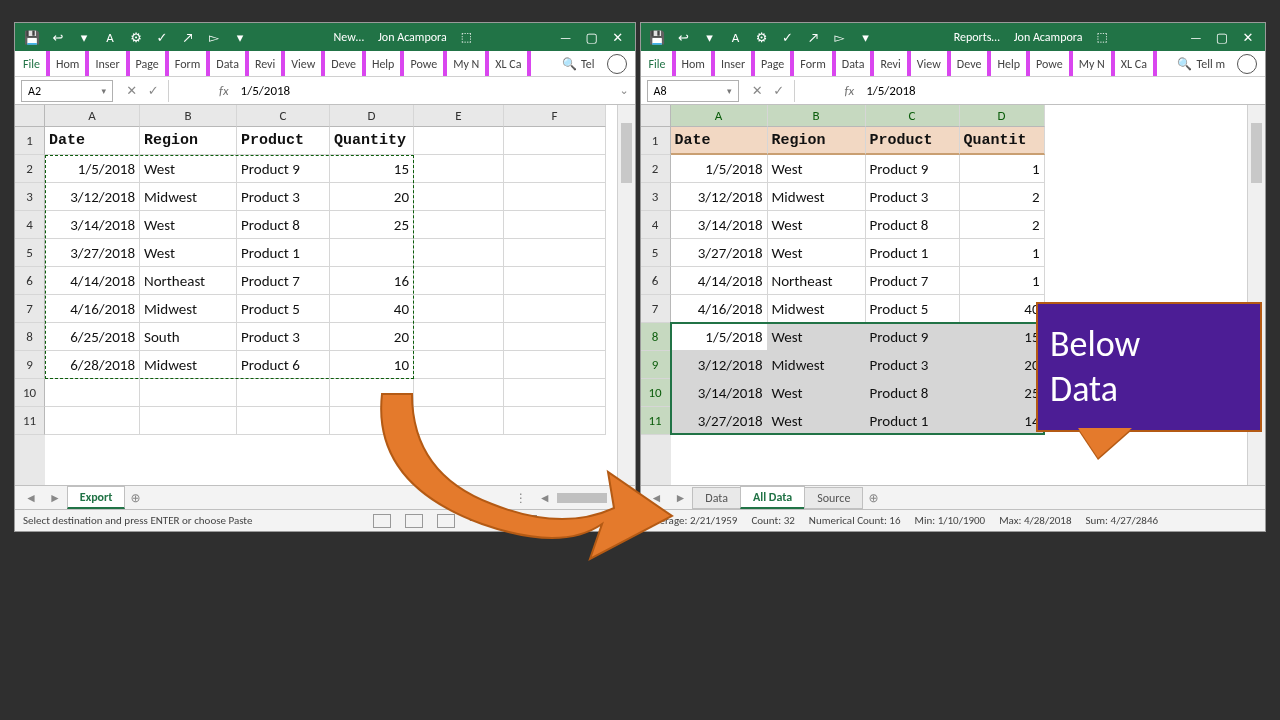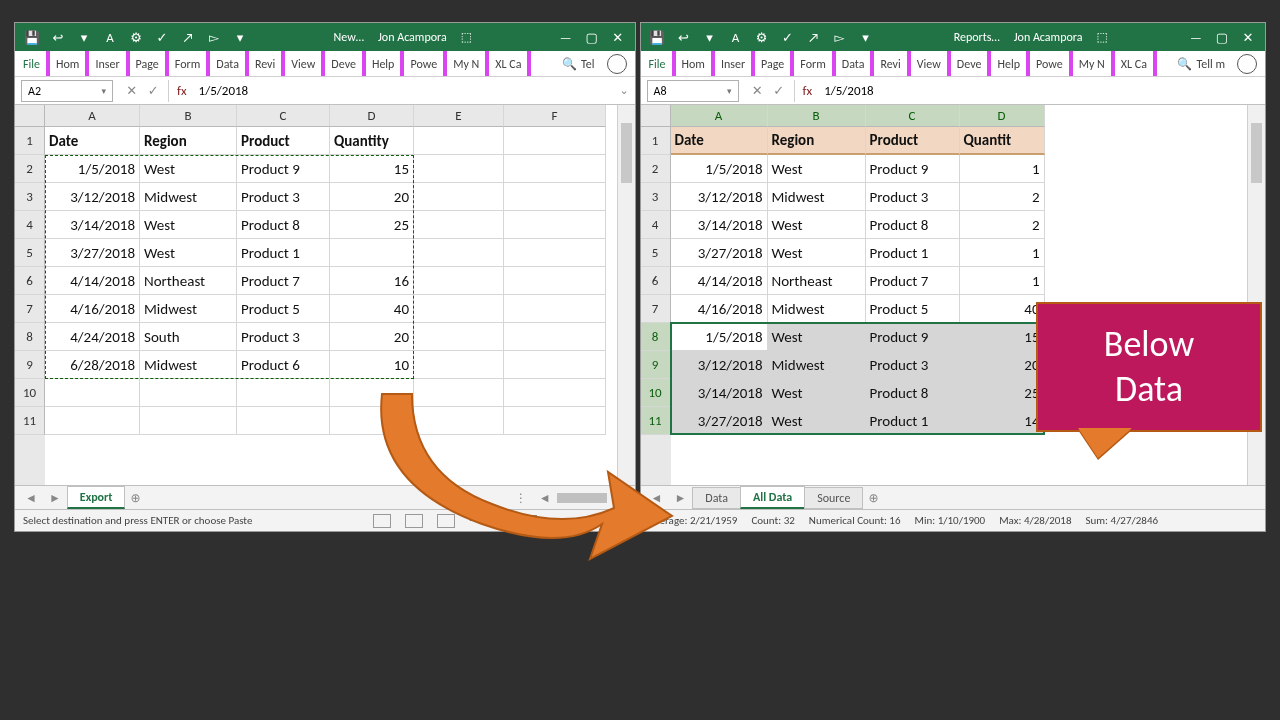--- a/index.html
+++ b/index.html
@@ -18,55 +18,55 @@
 .ribbon { background: #fff; height: 26px; display: flex; align-items: center; border-bottom: 1px solid #d0d0d0; padding: 0 2px; font-size: 12px; color: #444; }
 .ribbon .tab { padding: 0 6px; height: 100%; display: flex; align-items: center; cursor: pointer; white-space: nowrap; border-right: 4px solid #d946ef; }
 .ribbon .tab.file { color: #217346; font-weight: 400; }
 .ribbon .search-ic { margin-left: auto; padding: 0 6px; display:flex; align-items:center; gap:4px;}
 .emoji-face { width:20px; height:20px; border:1.3px solid #555; border-radius:50%; margin:0 6px; position:relative; }
 .emoji-face::before, .emoji-face::after { content:''; position:absolute; background:#555;}
 .formula-bar { height: 28px; display: flex; align-items: center; border-bottom: 1px solid #c0c0c0; background: #fff; }
 .name-box { width: 92px; height: 22px; border: 1px solid #b0b0b0; margin-left: 6px; display: flex; align-items: center; padding: 0 6px; font-size: 12px; background:#fff; }
 .name-box::after { content: '▾'; margin-left: auto; font-size: 9px; color: #777; }
 .fb-sep { width: 52px; display:flex; justify-content:space-around; align-items:center; font-size:13px; color:#888; padding:0 4px; border-right:1px solid #d0d0d0; height:22px; margin-left:4px;}
-.fx { font-size: 13px; color: #7f1d1d; padding: 0 8px; }
+.fx { font-style: italic; font-size: 13px; color: #737373; padding: 0 8px; margin-left: 42px; }
 .fb-input { flex: 1; font-size: 13px; padding: 0 4px; }
 .fb-expand { color:#888; padding:0 6px; font-size:11px; }
 .grid-area { flex: 1; display: flex; overflow: hidden; position: relative; }
 .row-headers { display: flex; flex-direction: column; background: #e8e8e8; }
 .corner { width: 30px; height: 22px; background: #e8e8e8; border-right: 1px solid #b8b8b8; border-bottom: 1px solid #b8b8b8; }
 .rh { width: 30px; height: 28px; border-right: 1px solid #b8b8b8; border-bottom: 1px solid #d6d6d6; display: flex; align-items: center; justify-content: center; font-size: 13px; color: #333; background: #e8e8e8; }
 .rh.highlighted { background: #c6d9c0; color: #0b5d0b; }
 .cols-grid { flex: 1; display: flex; flex-direction: column; }
 .col-headers { display: flex; height: 22px; }
 .ch { background: #e8e8e8; border-right: 1px solid #d6d6d6; border-bottom: 1px solid #b8b8b8; display: flex; align-items: center; justify-content: center; font-size: 13px; color: #333; }
 .ch.highlighted { background: #c6d9c0; color: #0b5d0b; }
 .data-rows { flex: 1; position: relative; }
 .row { display: flex; height: 28px; }
 .cell { border-right: 1px solid #d6d6d6; border-bottom: 1px solid #d6d6d6; display: flex; align-items: center; padding: 0 4px; font-size: 15px; color: #111; background: #fff; overflow: hidden; white-space: nowrap; }
-.cell.bold { font-weight: 700; }
+.cell.bold { font-weight: 700; font-family: Liberation Mono, monospace; }
 .cell.header-fill { background: #f2d8c3; border-bottom: 2px solid #c99f72; }
 .cell.num { justify-content: flex-end; }
 .cell.selected { background: #d6d6d6; }
 .selection-border { position: absolute; border: 2px solid #217346; pointer-events: none; }
 .marching { position: absolute; border: 1.5px dashed #0b5d0b; pointer-events: none; background: rgba(0,0,0,0); }
 .sheet-tabs { height: 24px; display: flex; align-items: center; border-top: 1px solid #c0c0c0; background: #f3f3f3; font-size: 12px; color: #555; padding: 0 4px; }
 .st-btn { padding: 0 6px; cursor: pointer; color:#888; }
 .sheet-tab { padding: 3px 12px; border: 1px solid #c0c0c0; background: #fff; margin-right: -1px; cursor: pointer; }
 .sheet-tab.active { border-bottom: 2px solid #217346; color: #217346; font-weight: 600; background:#fff; }
 .sheet-tab.inactive { background: #e9e9e9; }
 .status-bar { height: 22px; display: flex; align-items: center; background: #f3f3f3; border-top: 1px solid #c0c0c0; font-size: 11px; color: #444; padding: 0 8px; gap: 14px; }
 .status-bar .grow { flex: 1; }
 .status-bar .viewbtn { width:18px; height:14px; border:1px solid #999; }
 .zoom-slider { width: 80px; height: 4px; background: #c0c0c0; position: relative; }
 .zoom-slider::before { content:''; position:absolute; left:50%; top:-4px; width:8px; height:12px; background:#888;}
 .vscroll { width: 18px; background: #f0f0f0; border-left: 1px solid #d0d0d0; }
 .vscroll .thumb { background: #c8c8c8; height: 60px; margin: 18px 3px 0; }
 
-.callout { position: absolute; right: 18px; top: 302px; width: 226px; background: #be185d; color: #fff; border: 2px solid #b45a14; padding: 18px 12px; font-size: 36px; text-align: center; line-height: 1.25; z-index: 50; }
+.callout { position: absolute; right: 18px; top: 302px; width: 226px; background: #4c1d95; color: #fff; border: 2px solid #b45a14; padding: 18px 12px; font-size: 36px; text-align: left; line-height: 1.25; z-index: 50; }
 .callout::after { content:''; position:absolute; left:40px; bottom:-28px; border-top:30px solid #e47a2c; border-left:20px solid transparent; border-right:34px solid transparent; filter: drop-shadow(0 2px 0 #b45a14);}
 .arrow { position: absolute; left: 362px; top: 384px; z-index: 40; pointer-events:none; }
 .arrow svg { display:block; }
 .small-rec-ic { display:inline-block; width:16px; height:12px; background: #d6a46f; border-radius:2px; position:absolute; }
 </style>
 </head>
 <body>
 
 <div class="title-area">
 </div>
@@ -203,21 +203,21 @@
             </div>
             <div class="row">
               <div class="cell num" style="width: 95px;">4/16/2018</div>
               <div class="cell" style="width: 97px;">Midwest</div>
               <div class="cell" style="width: 93px;">Product 5</div>
               <div class="cell num" style="width: 84px;">40</div>
               <div class="cell" style="width: 90px;"></div>
               <div class="cell" style="width: 102px;"></div>
             </div>
             <div class="row">
-              <div class="cell num" style="width: 95px;">4/24/2018</div>
+              <div class="cell num" style="width: 95px;">6/25/2018</div>
               <div class="cell" style="width: 97px;">South</div>
               <div class="cell" style="width: 93px;">Product 3</div>
               <div class="cell num" style="width: 84px;">20</div>
               <div class="cell" style="width: 90px;"></div>
               <div class="cell" style="width: 102px;"></div>
             </div>
             <div class="row">
               <div class="cell num" style="width: 95px;">6/28/2018</div>
               <div class="cell" style="width: 97px;">Midwest</div>
               <div class="cell" style="width: 93px;">Product 6</div>

